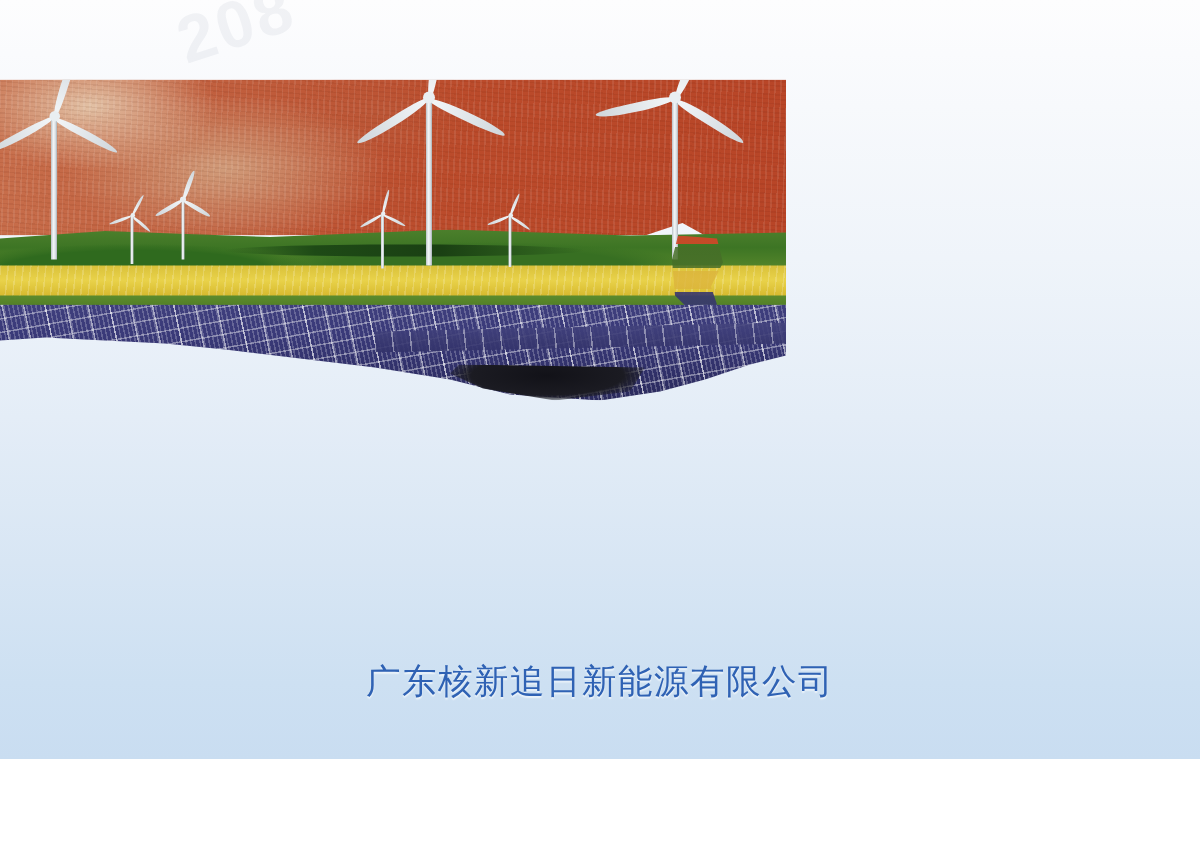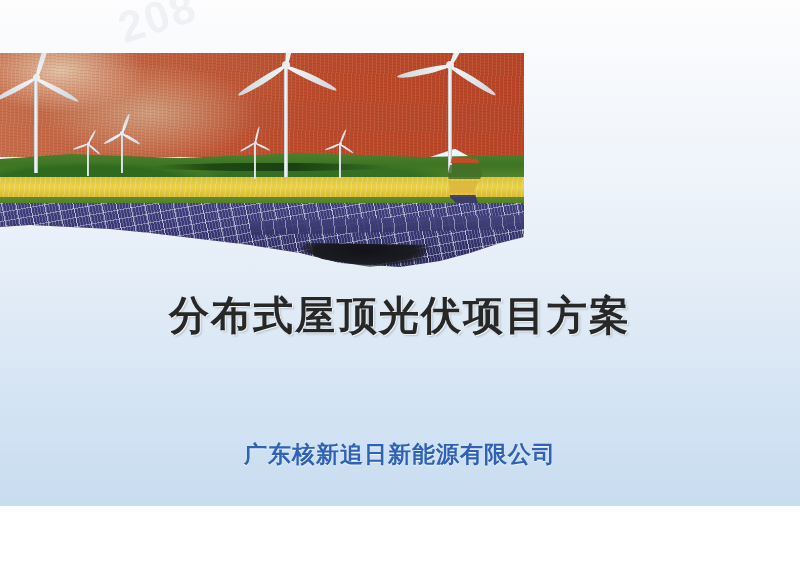--- a/index.html
+++ b/index.html
@@ -278,21 +278,21 @@
     white-space: nowrap;
   }
 
   #subtitle {
     position: absolute;
     left: 0;
     top: 439px;
     width: 800px;
     text-align: center;
     font-size: 23px;
-    font-weight: bold;
+    font-weight: normal;
     letter-spacing: 1px;
     color: #2f62b4;
     text-shadow: 0 1px 1px rgba(255,255,255,.65);
     white-space: nowrap;
   }
 
   
   .watermark {
     position: absolute;
     color: rgba(120,130,145,.085);
@@ -373,21 +373,20 @@
         <div class="hub"></div>
     </div>
 
     <div class="edge-bits"></div>
 
     <div class="panels"></div>
     <div class="panel-strip"></div>
     <div class="panel-shadow"></div>
   </div>
 
-  <div id="title">分布式屋顶光伏项目方案</div>
 
   <div id="subtitle">广东核新追日新能源有限公司</div>
 
 </div>
 
 <div id="page-bottom">
   
 </div>
 
 </body></html>

